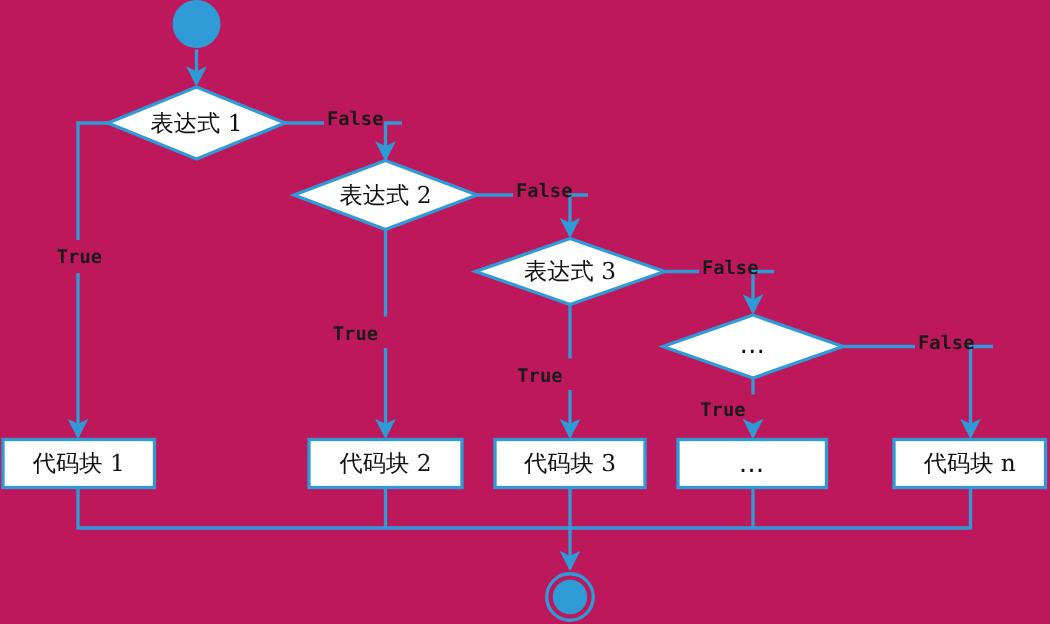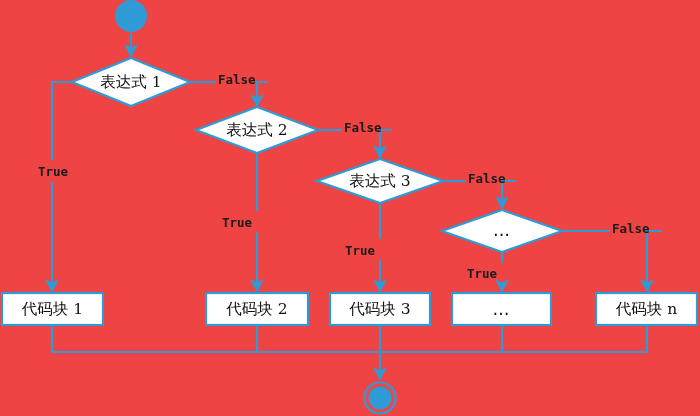--- a/index.html
+++ b/index.html
@@ -11,21 +11,21 @@
   body {
     width: 700px;
     height: 416px;
     overflow: hidden;
     font-family: "Liberation Sans", sans-serif;
   }
   #flow-root {
     position: relative;
     width: 700px;
     height: 416px;
-    background: #ef4444;
+    background: #be185d;
   }
   svg#flow-svg {
     position: absolute;
     top: 0;
     left: 0;
     width: 700px;
     height: 416px;
   }
   .edge {
     fill: none;

